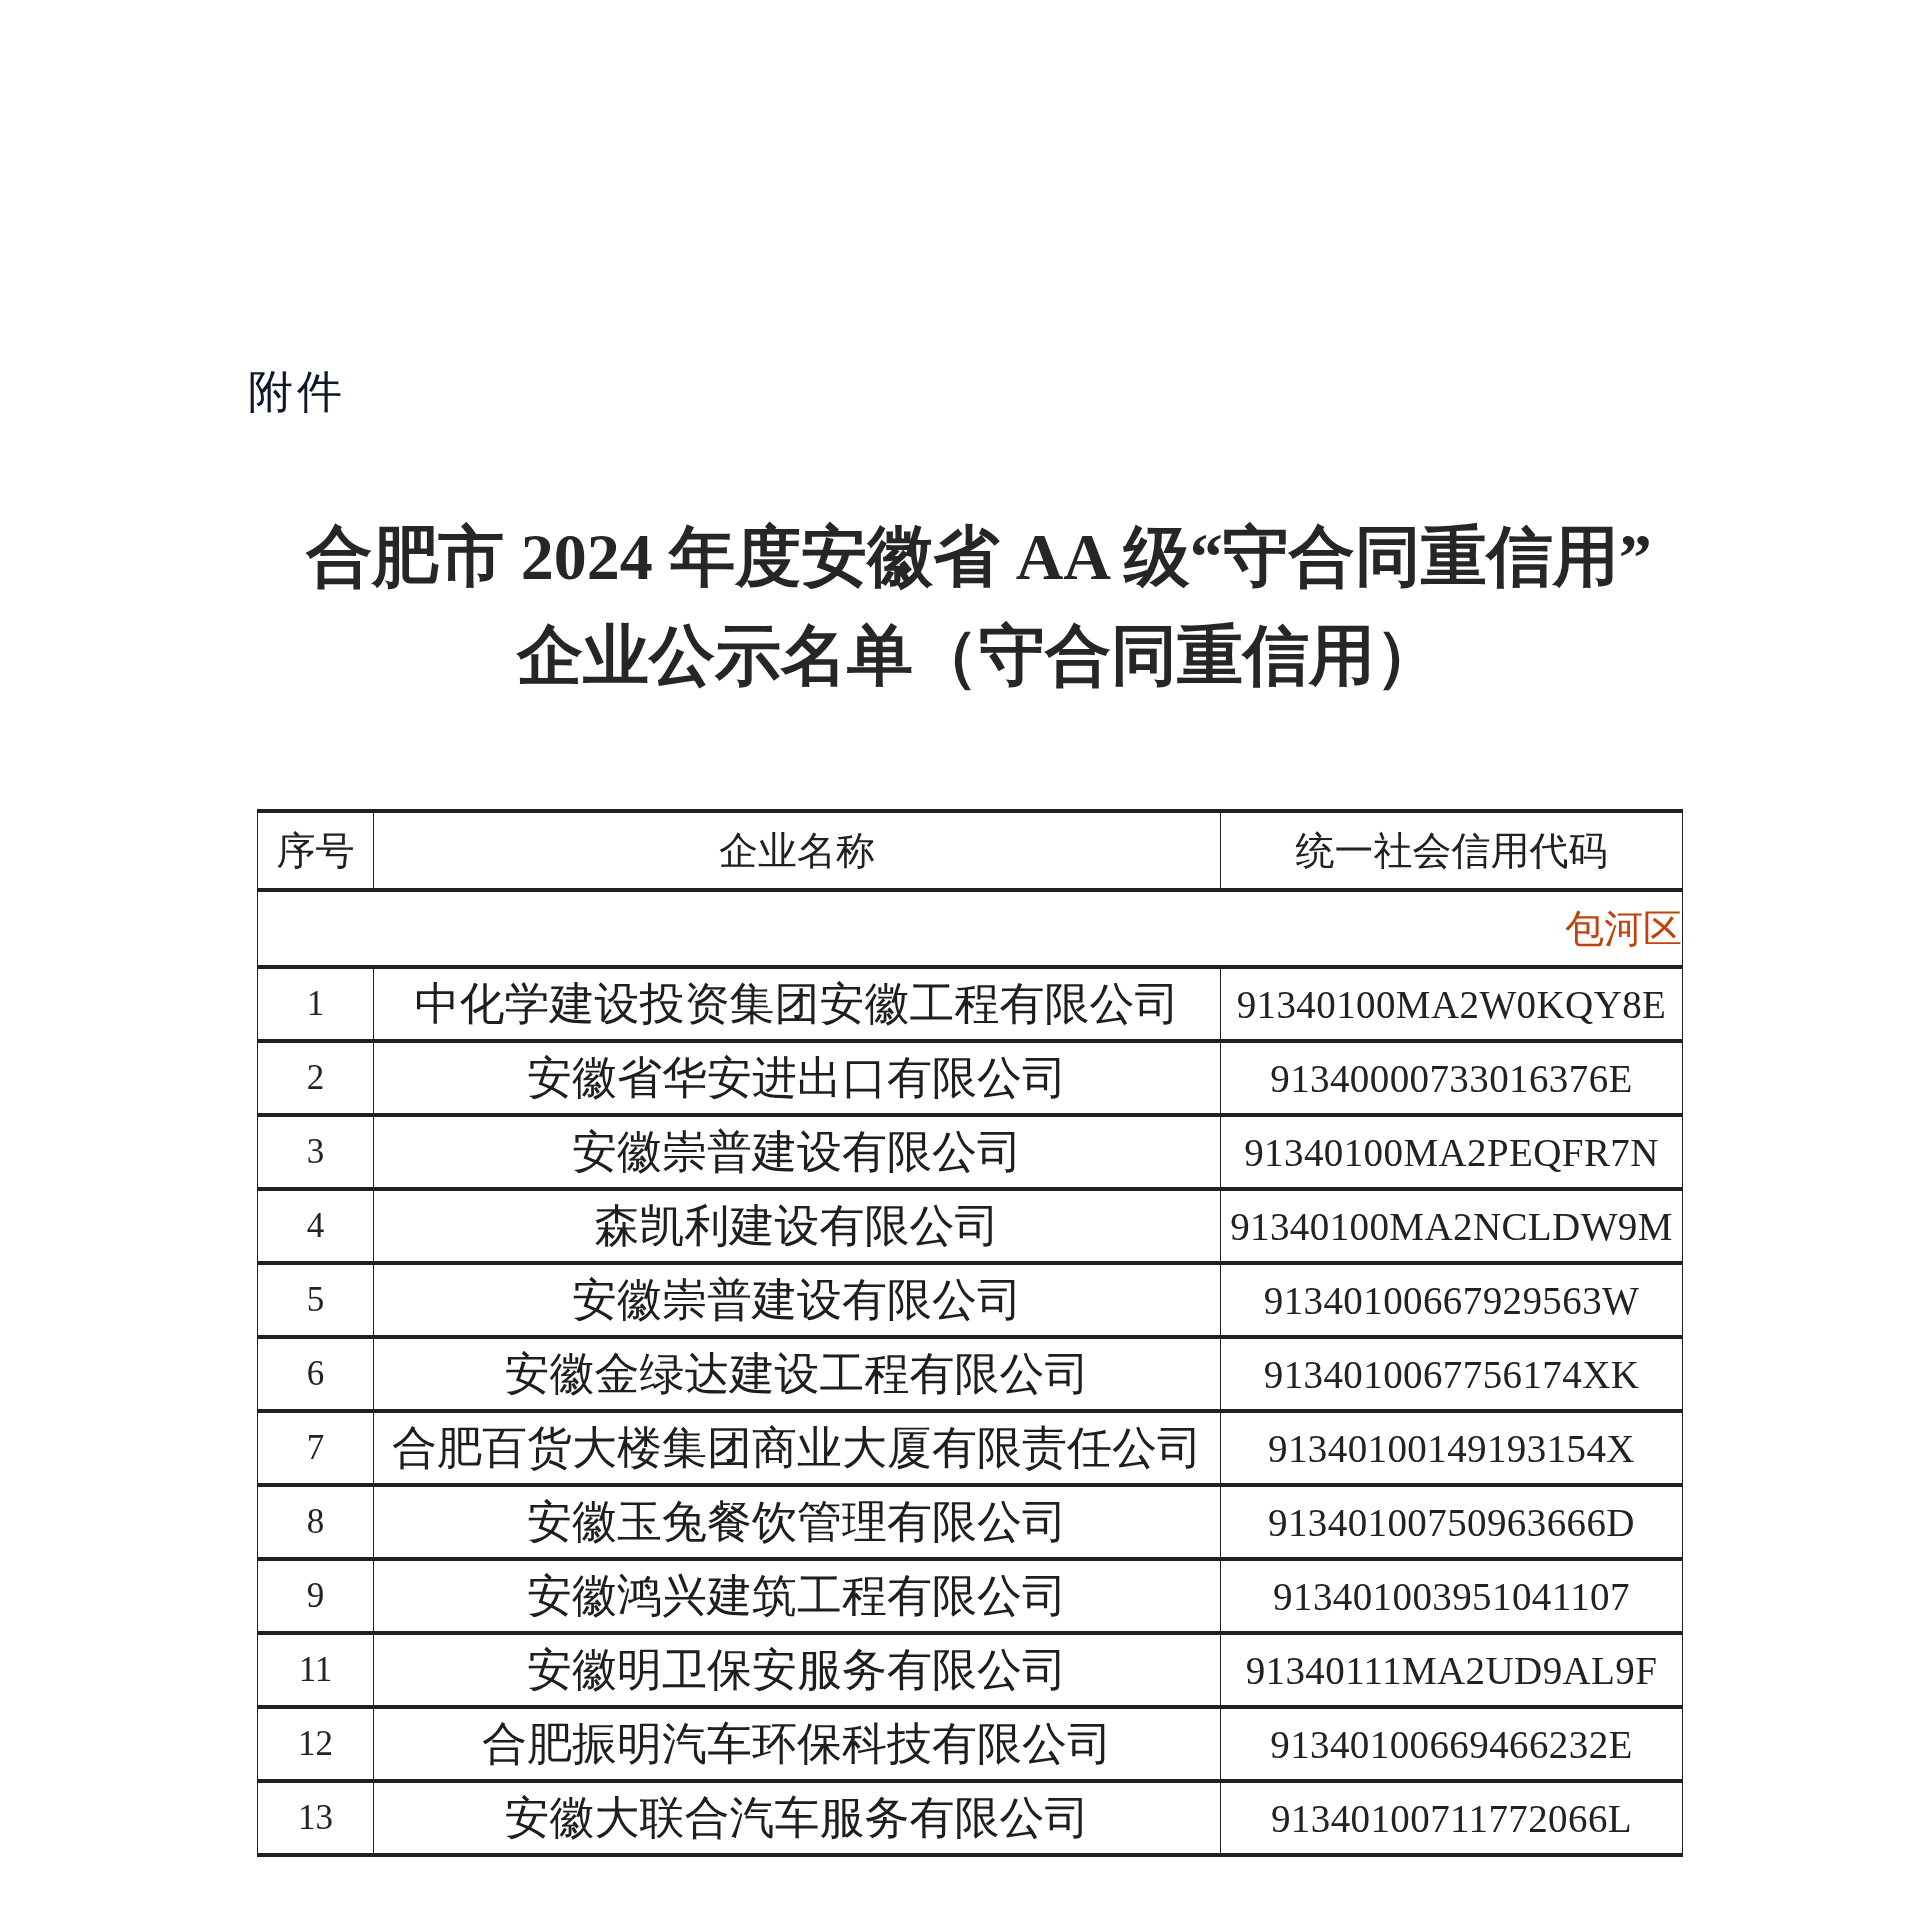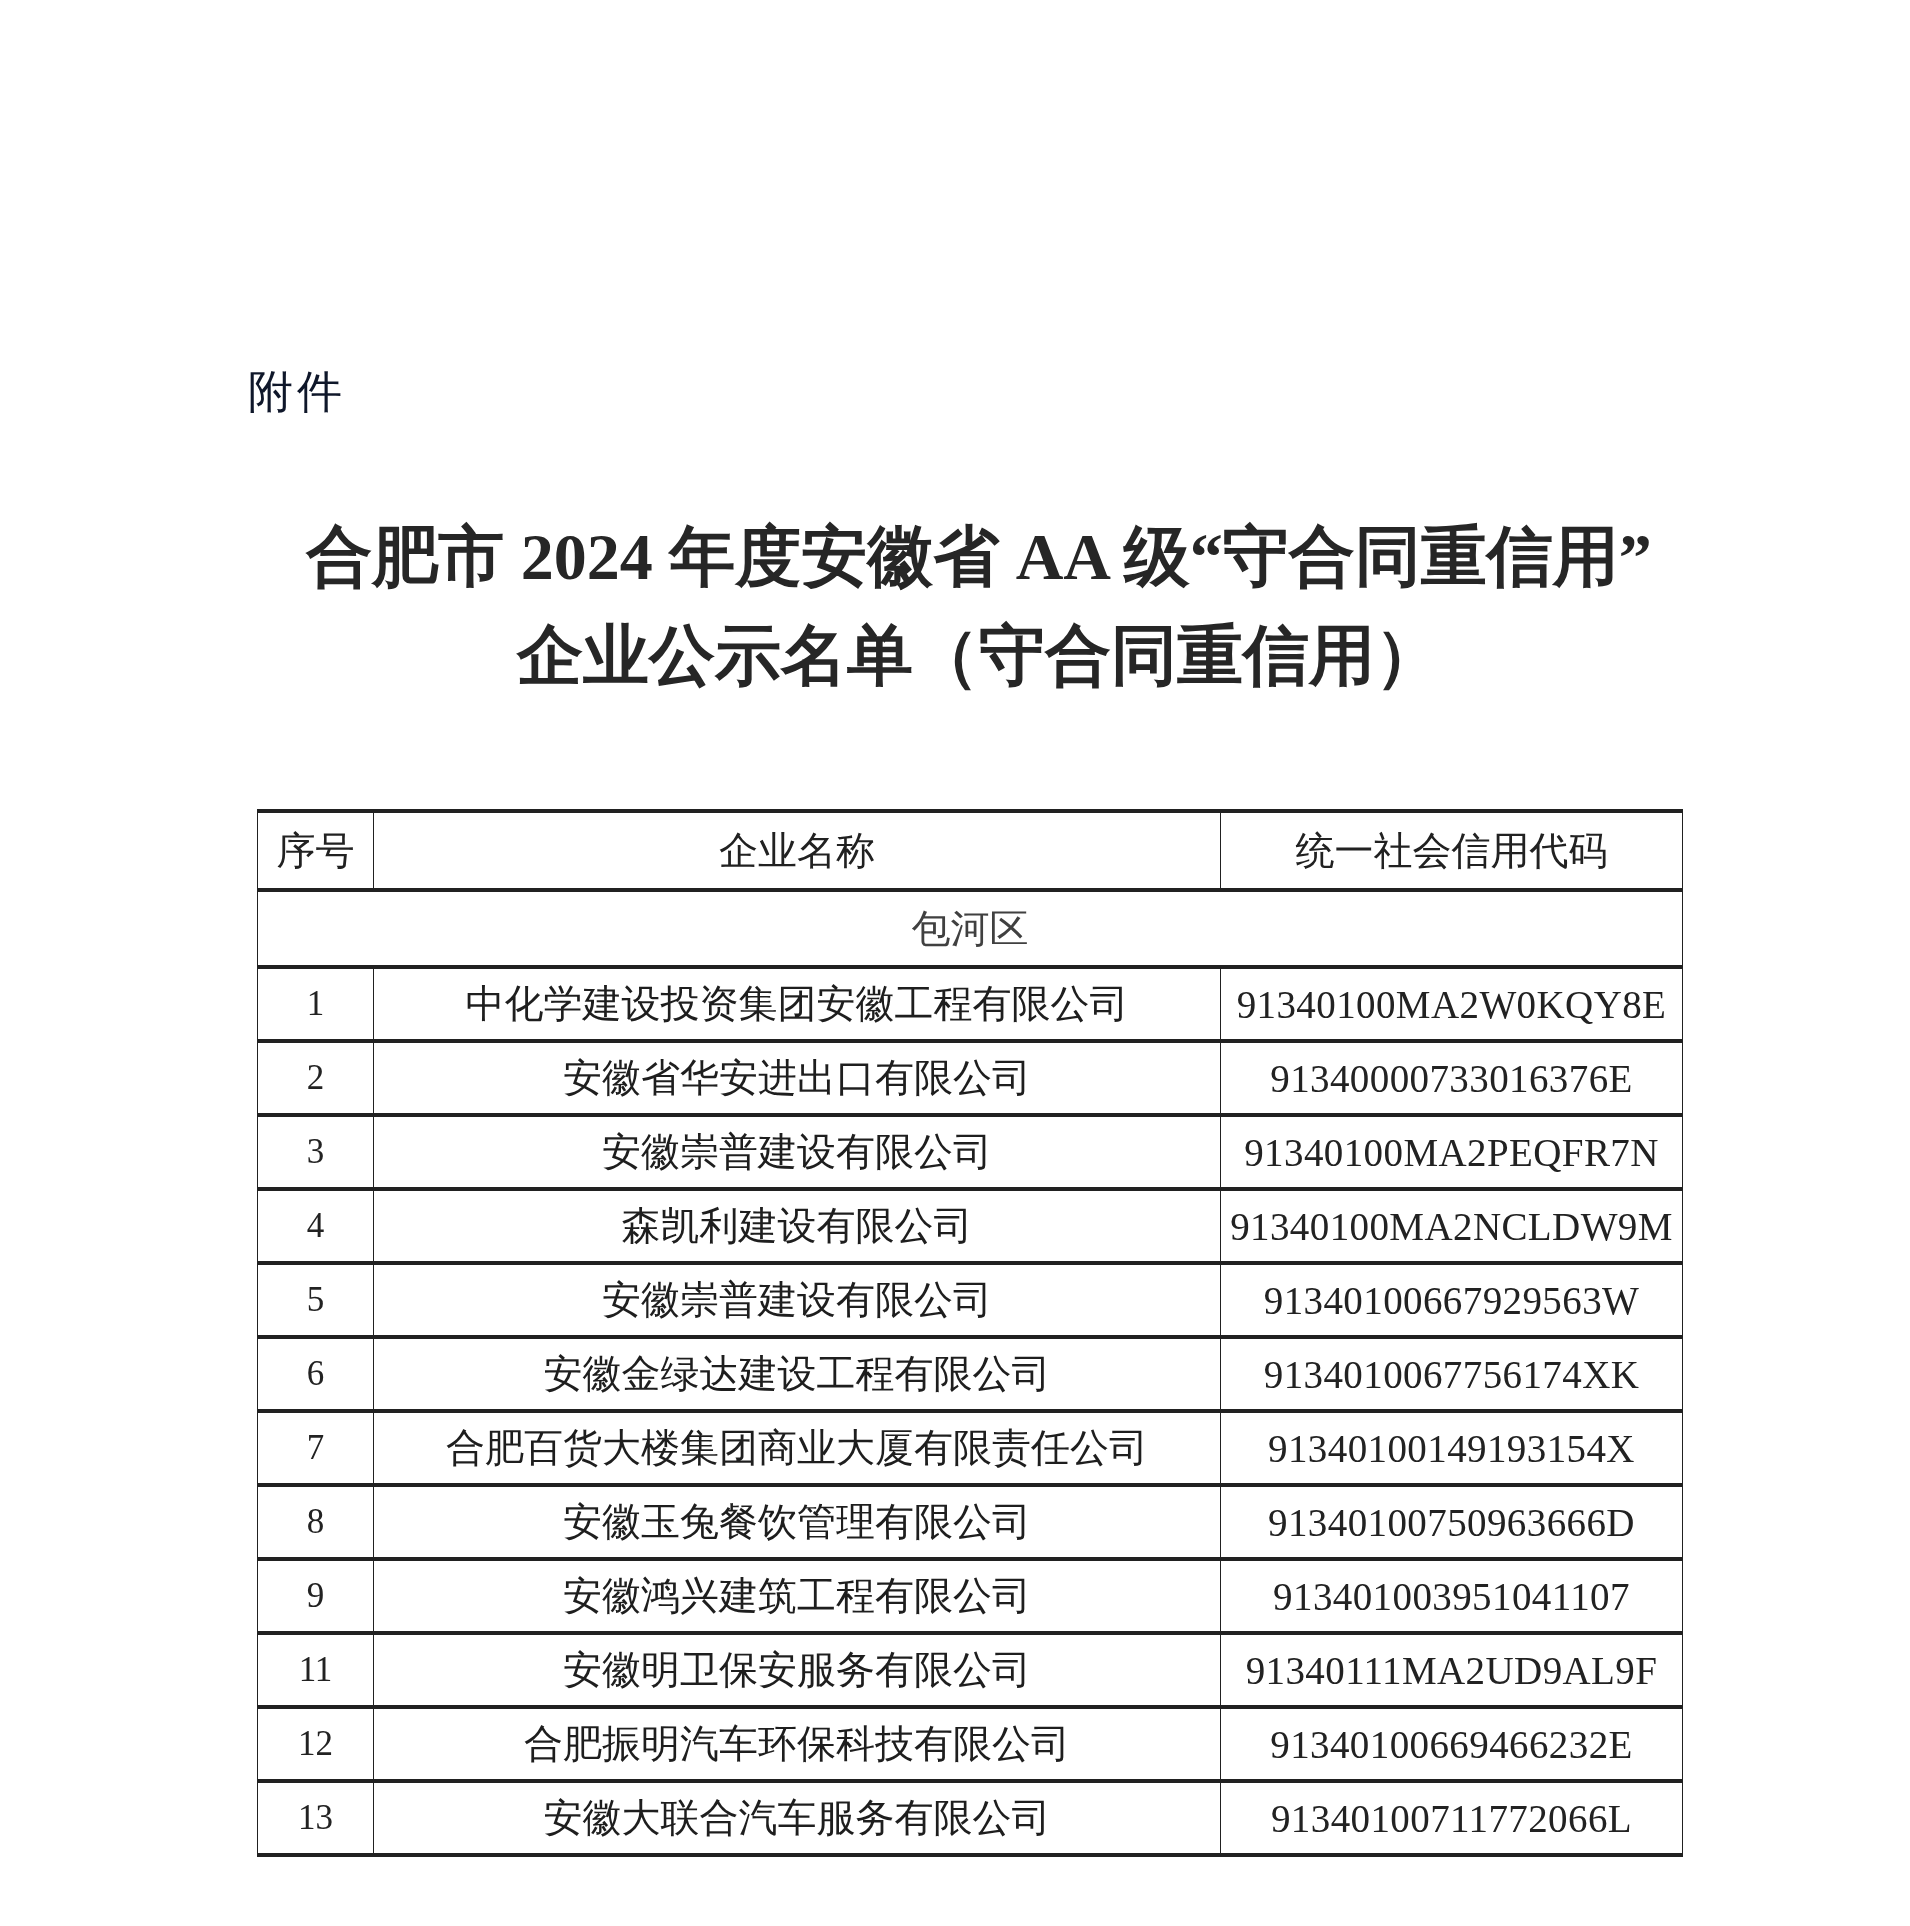--- a/index.html
+++ b/index.html
@@ -64,26 +64,27 @@
     text-align: center;
     vertical-align: middle;
     font-weight: 400;
     overflow: hidden;
     white-space: nowrap;
   }
   .company-table tr { height: 74px; }
   .company-table thead tr { height: 79px; }
   .company-table th { font-size: 39px; color: #212121; }
   td.idx  { font-size: 35px;  color: #222222; }
-  td.name { font-size: 39px; color: #1e1e1e; }
+  td.name { font-size: 45px; color: #1e1e1e; }
   td.code { font-size: 39px; color: #222222; letter-spacing: 0.4px; }
   tr.section-row td {
     font-size: 39px;
-    color: #404040;
+    color: #c2410c;
     height: 73px;
+    text-align: right;
   }
 </style>
 </head>
 <body>
 
 <div class="page">
 
   <div class="attachment">附件</div>
 
   <div class="title">

